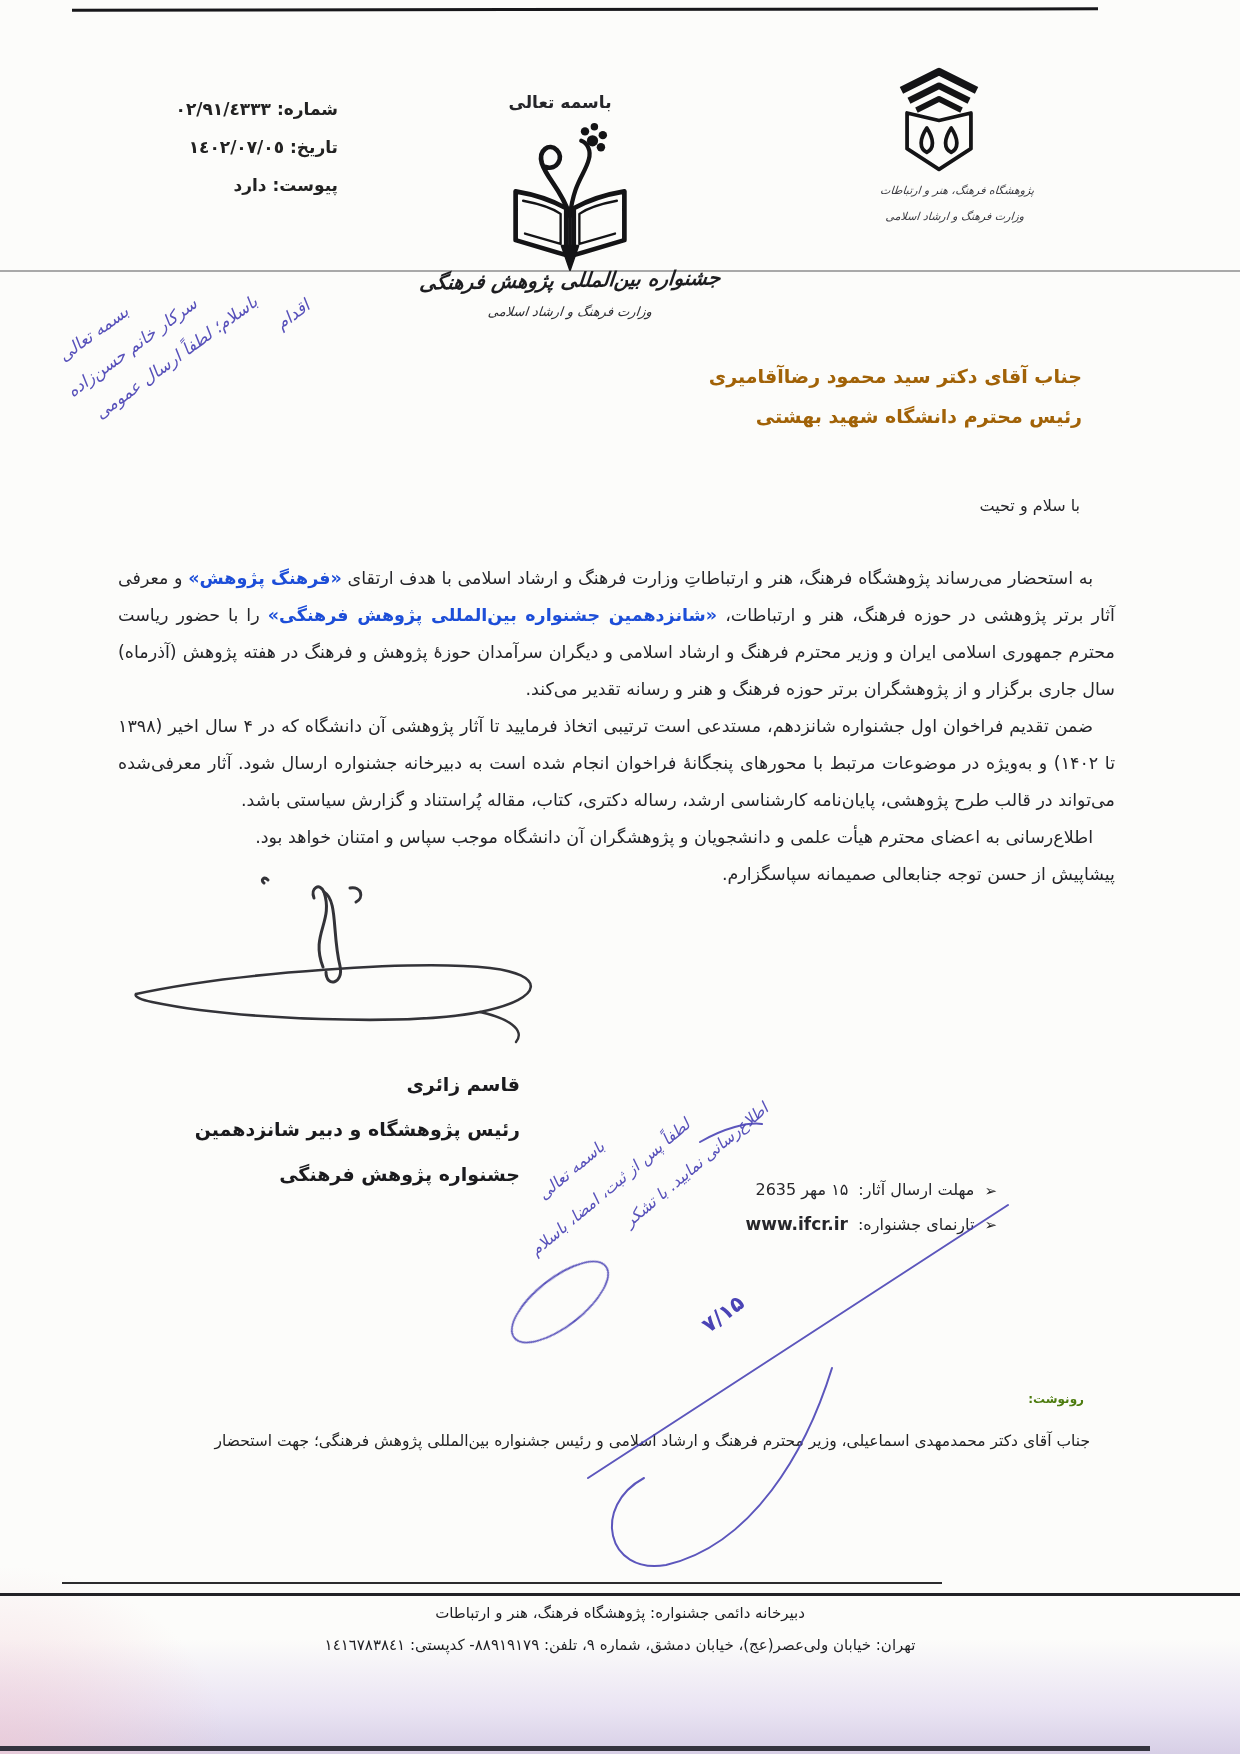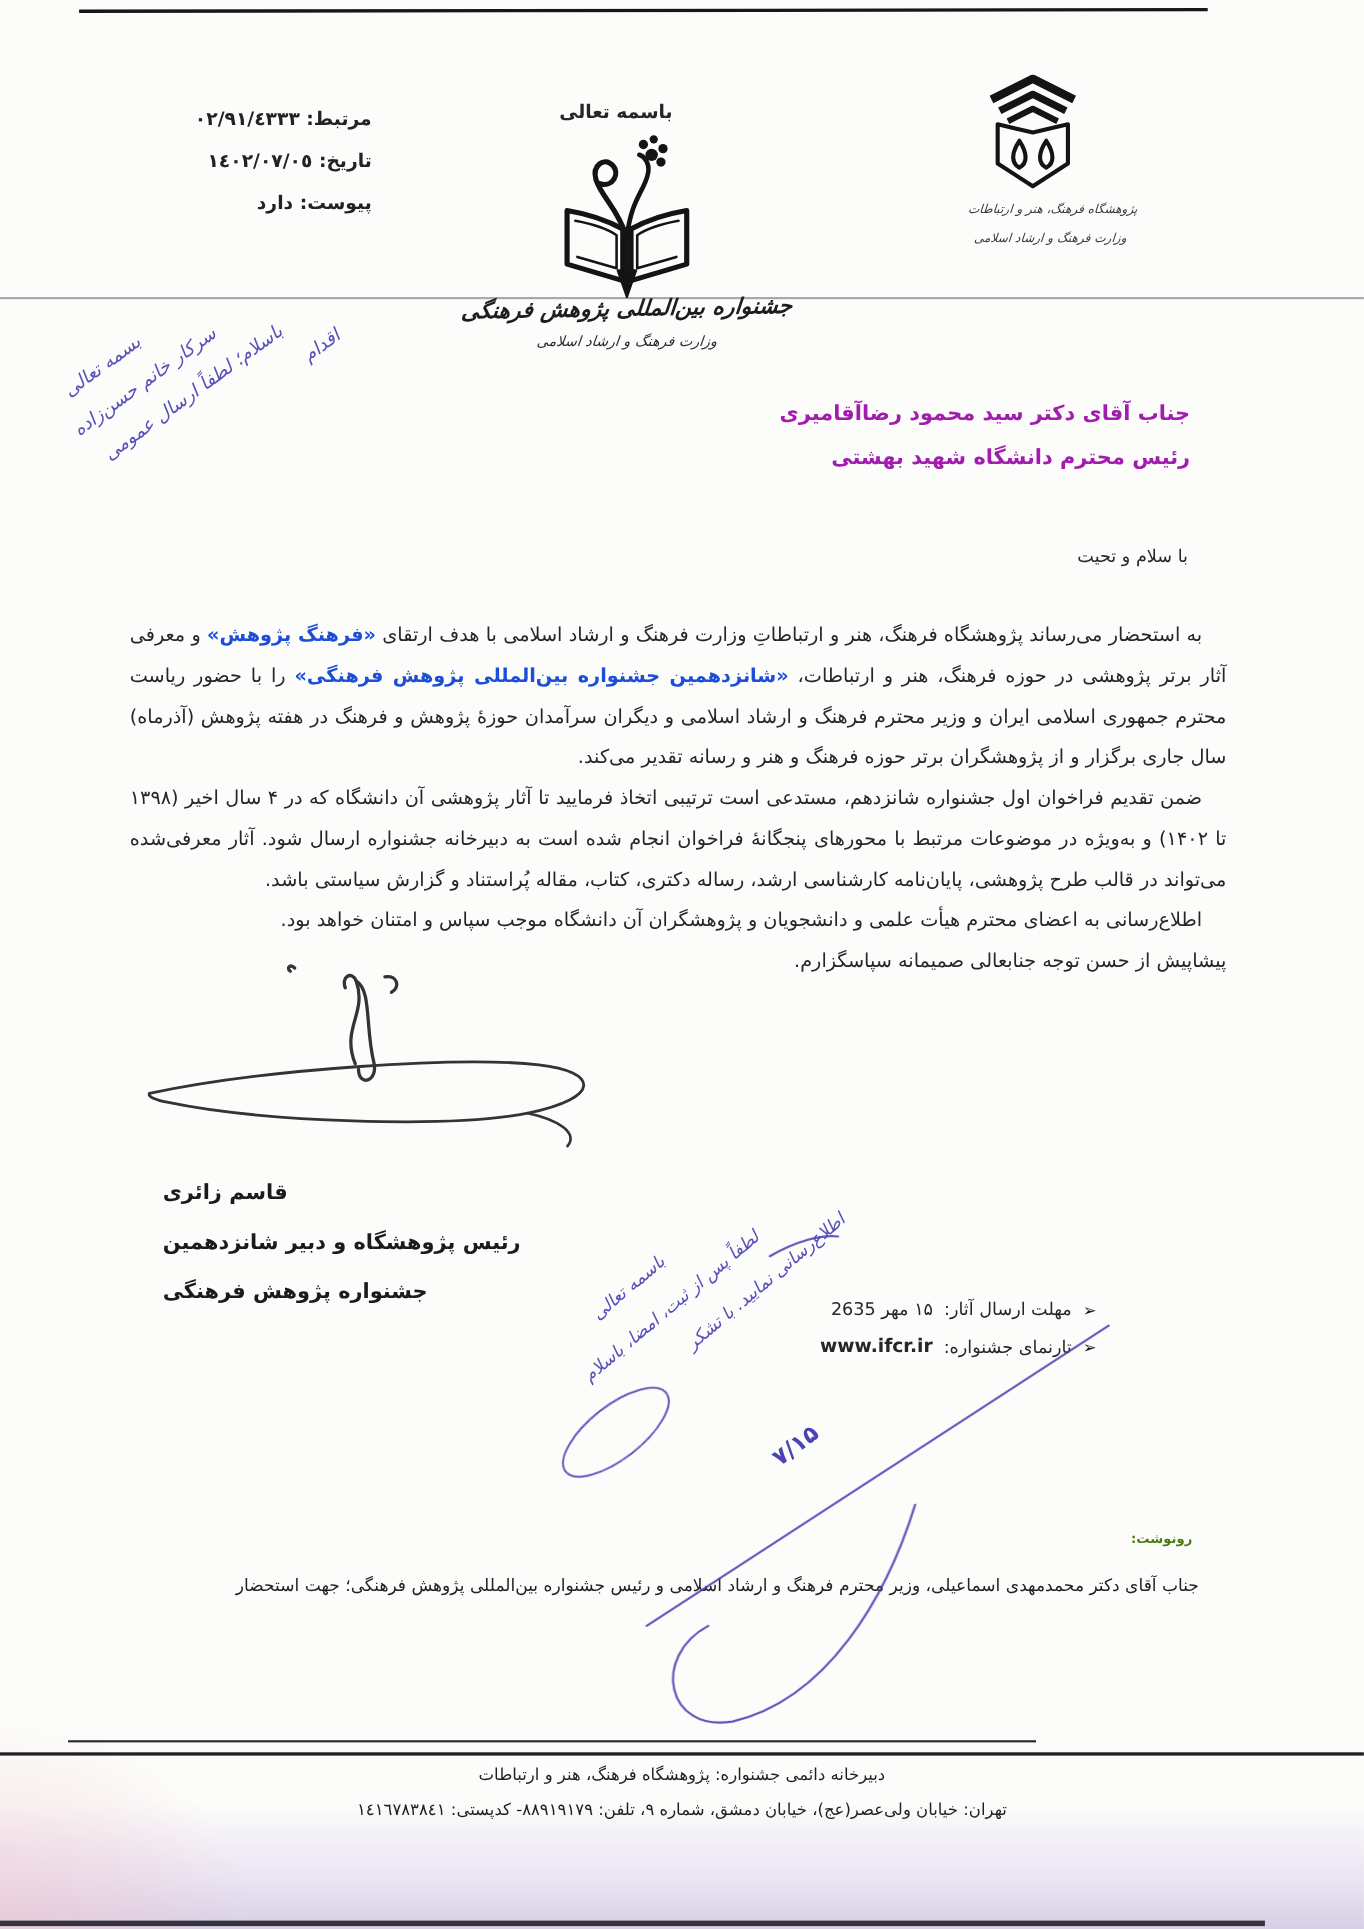--- a/index.html
+++ b/index.html
@@ -23,29 +23,29 @@
   .festival-logo { position:absolute; top:122px; left:492px; width:156px; height:150px; }
   .festival-cap1 { position:absolute; top:268px; left:400px; width:340px; text-align:center;
     font-size:20px; font-weight:bold; font-style:italic; transform:skewX(-6deg) rotate(-1deg); color:#1d1d20; }
   .festival-cap2 { position:absolute; top:304px; left:430px; width:280px; text-align:center;
     font-size:13px; font-style:italic; transform:skewX(-6deg); color:#2c2c30; }
   .inst-logo { position:absolute; top:66px; left:890px; width:98px; height:108px; }
   .inst-caps { position:absolute; top:178px; left:842px; width:228px; text-align:center;
     font-size:11px; font-style:italic; line-height:26px; color:#3a3a40; transform:skewX(-5deg); }
   .header-rule { position:absolute; top:270px; left:0; width:100%; height:2px; background:#8d8d8d; opacity:.75; }
   
-  .recipient { position:absolute; top:356px; right:158px; text-align:right; font-weight:bold; font-size:19px; line-height:40px; color:#a21caf; }
+  .recipient { position:absolute; top:356px; right:158px; text-align:right; font-weight:bold; font-size:19px; line-height:40px; color:#a16207; }
   .salutation { position:absolute; top:496px; right:160px; font-size:16px; color:#26262a; }
   .body-text { position:absolute; top:560px; right:125px; left:118px; font-size:17.5px; line-height:37px; text-align:justify; color:#26262a; }
   .body-text p { text-indent:22px; }
   .body-text p.no-indent { text-indent:0; }
   .body-text b { color:#1d4ed8; }
   
   .sig-svg { position:absolute; top:872px; left:118px; width:440px; height:200px; }
-  .sig-block { position:absolute; top:1062px; left:148px; width:372px; text-align:left; font-weight:bold; font-size:19px; line-height:45px; color:#1b1b1e; }
+  .sig-block { position:absolute; top:1062px; left:148px; width:372px; text-align:right; font-weight:bold; font-size:19px; line-height:45px; color:#1b1b1e; }
   
   .notices { position:absolute; top:1180px; right:243px; font-size:16px; }
   .notice-row { display:flex; flex-direction:row; align-items:center; gap:10px; margin-bottom:15px; direction:rtl; }
   .notice-arrow { direction:ltr; font-size:15px; color:#1a1a1c; transform:translateY(1px); }
   .notice-value.latin { direction:ltr; font-weight:bold; font-size:17px; }
   
   .cc-label { position:absolute; top:1392px; right:156px; font-weight:bold; font-size:12px; color:#4d7c0f; }
   .cc-line { position:absolute; top:1432px; right:150px; left:140px; font-size:15.5px; color:#222; text-align:right; }
   
   .footer-rule-a { position:absolute; top:1582px; left:62px; width:880px; height:2px; background:#2c2c2e; }
@@ -74,21 +74,21 @@
 <div class="page">
 
   <div class="scan-top-line"></div>
   <div class="scan-bottom-band"></div>
   <div class="scan-corner-pink"></div>
   <div class="scan-bottom-line"></div>
 
   <div class="header-rule"></div>
 
   <div class="meta">
-    <div><span>مرتبط:</span> <span class="num">٠٢/٩١/٤٣٣٣</span></div>
+    <div><span>شماره:</span> <span class="num">٠٢/٩١/٤٣٣٣</span></div>
     <div><span>تاریخ:</span> <span class="num">١٤٠٢/٠٧/٠٥</span></div>
     <div><span>پیوست:</span> <span>دارد</span></div>
   </div>
 
   <div class="bismillah">باسمه تعالی</div>
 
   <svg class="festival-logo" viewBox="0 0 160 160">
     <g fill="none" stroke="#141416" stroke-width="4.5" stroke-linejoin="round" stroke-linecap="round">
 
       <path d="M80 100 C70 70 56 62 50 44 C46 30 58 22 66 30 C74 38 66 52 54 48" stroke-width="5"></path>

